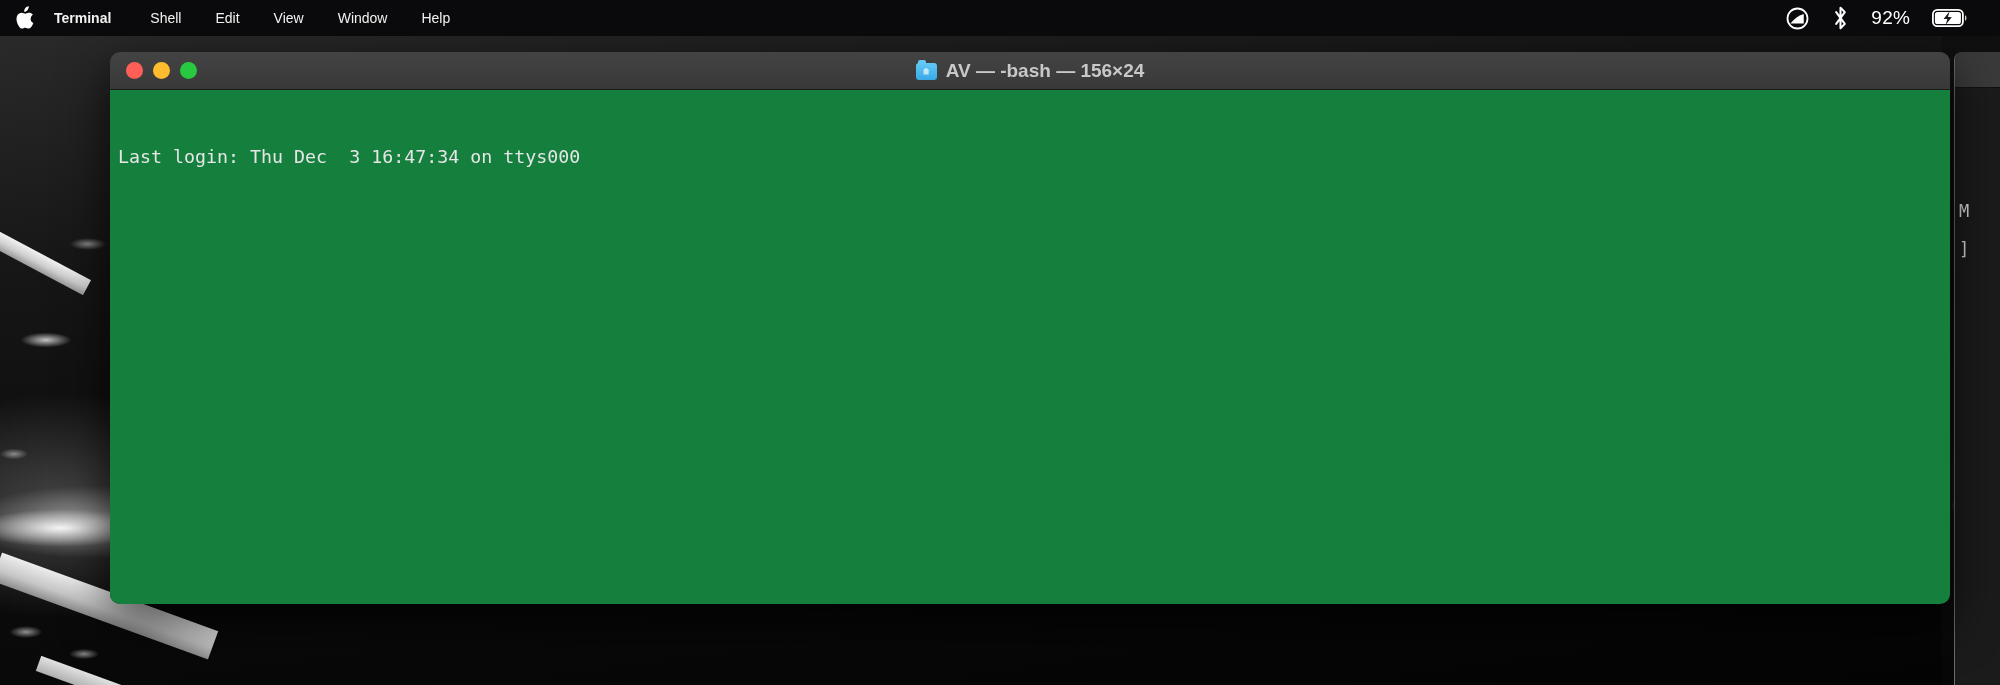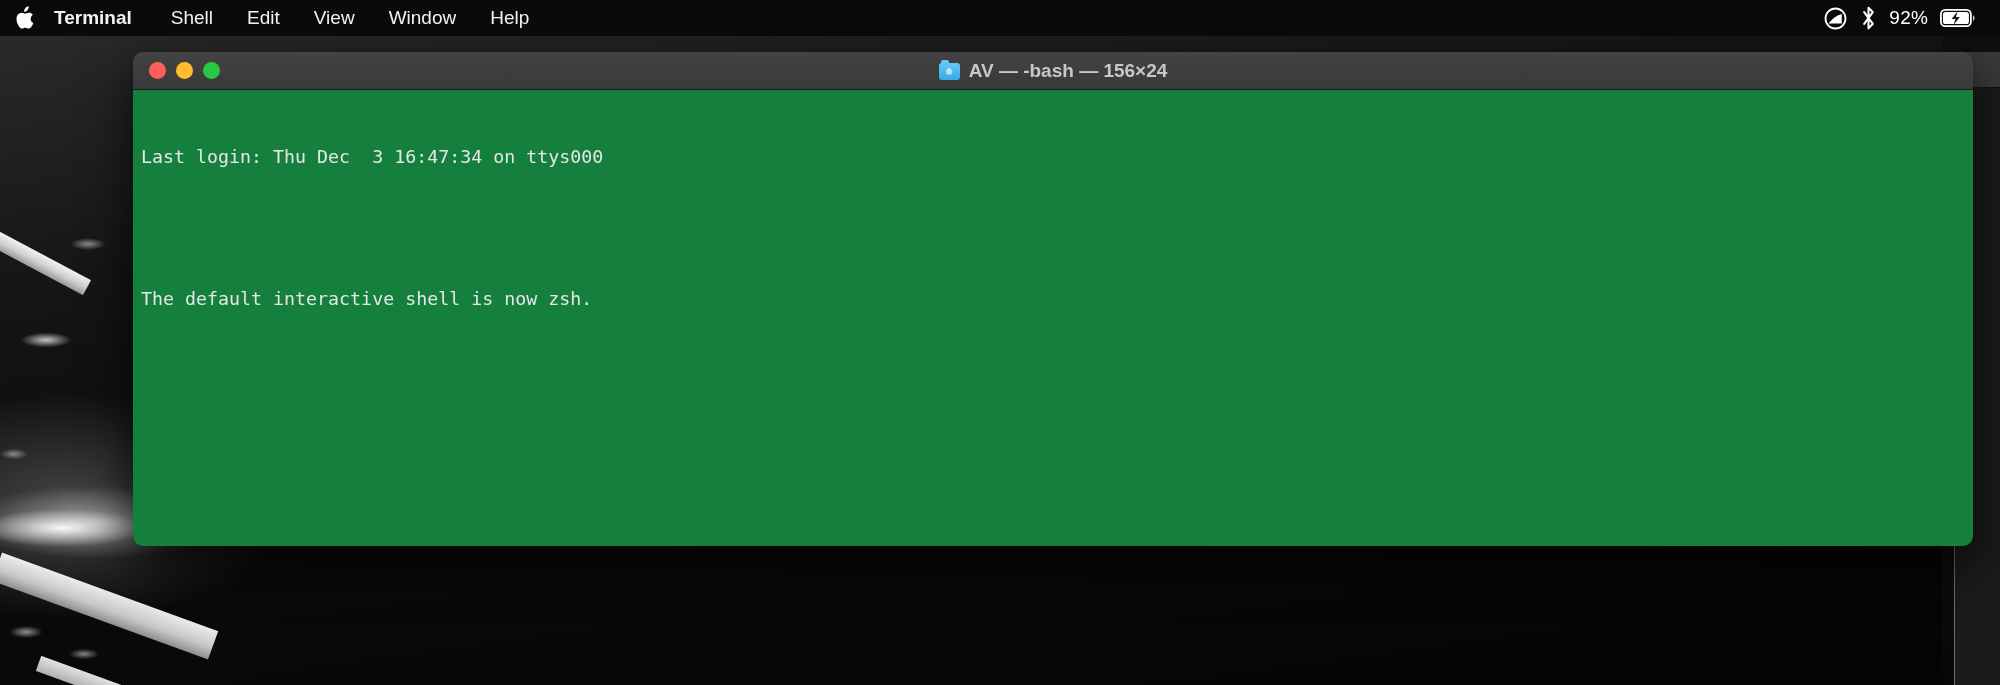--- a/index.html
+++ b/index.html
@@ -76,46 +76,45 @@
     display:flex; align-items:center;
     color:#fff;
     z-index:40;
   }
   #apple-menu {
     padding:0 16px 0 14px;
     display:flex; align-items:center;
   }
   #apple-menu svg { display:block; }
   .menu-item {
-    font-size:19px;
+    font-size:14px;
     padding:0 17px;
     color:#f2f2f2;
     line-height:36px;
     white-space:nowrap;
   }
   .menu-item.app-name { font-weight:bold; padding-left:4px; padding-right:22px; }
   #menubar-right {
     margin-left:auto;
     display:flex; align-items:center;
-    padding-right:24px;
-    gap:12px;
+    padding-right:32px;
+    gap:22px;
   }
   #battery-pct { font-size:19px; color:#fff; letter-spacing:.2px; }
   .status-icon { display:flex; align-items:center; }
 
   
   #terminal-window {
     position:absolute; left:110px; top:52px;
-    width:1840px; height:494px;
+    width:1840px; height:552px;
     border-radius:10px;
     background:#1e1e1e;
     box-shadow:0 18px 50px rgba(0,0,0,.75);
     overflow:hidden;
     z-index:30;
-    margin-left:23px;
   }
   #titlebar {
     position:relative;
     height:38px;
     background:linear-gradient(180deg,#434343 0%, #393939 100%);
     border-bottom:1px solid #1a1a1a;
     display:flex; align-items:center;
   }
   #traffic-lights {
     display:flex; align-items:center; gap:10px;
@@ -239,21 +238,20 @@
     <div id="title-center">
       <div id="folder-icon"></div>
       <div id="window-title">AV — -bash — 156×24</div>
     </div>
   </div>
 
   <div id="terminal-body">
     <div id="terminal-text">
       <span class="tline">Last login: Thu Dec  3 16:47:34 on ttys000</span>
       <span class="tline"></span>
-      <span class="tline">The default interactive shell is now zsh.</span>
       
       
       
       
       
       
       
     </div>
   </div>
 </div>

